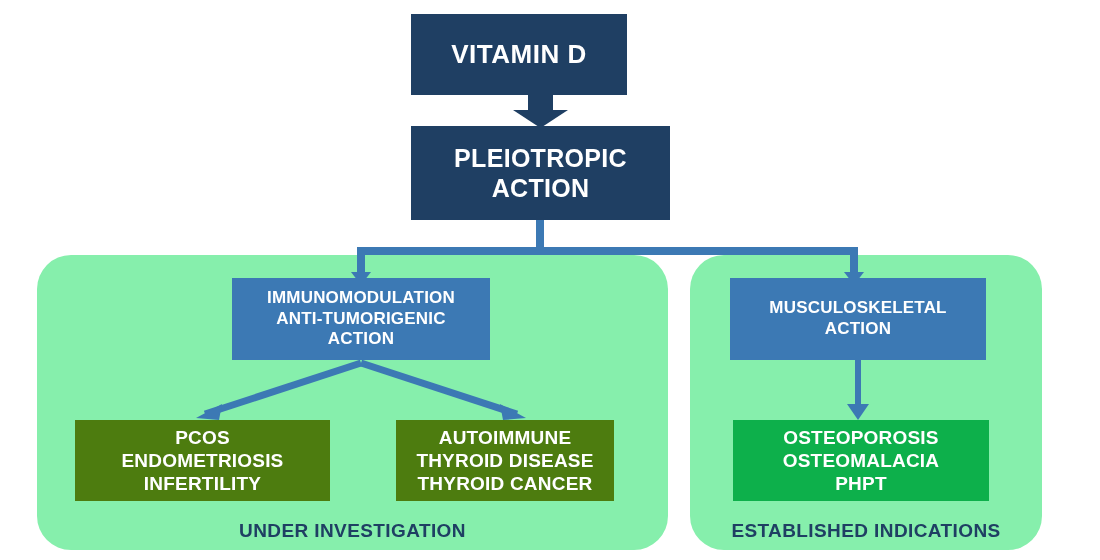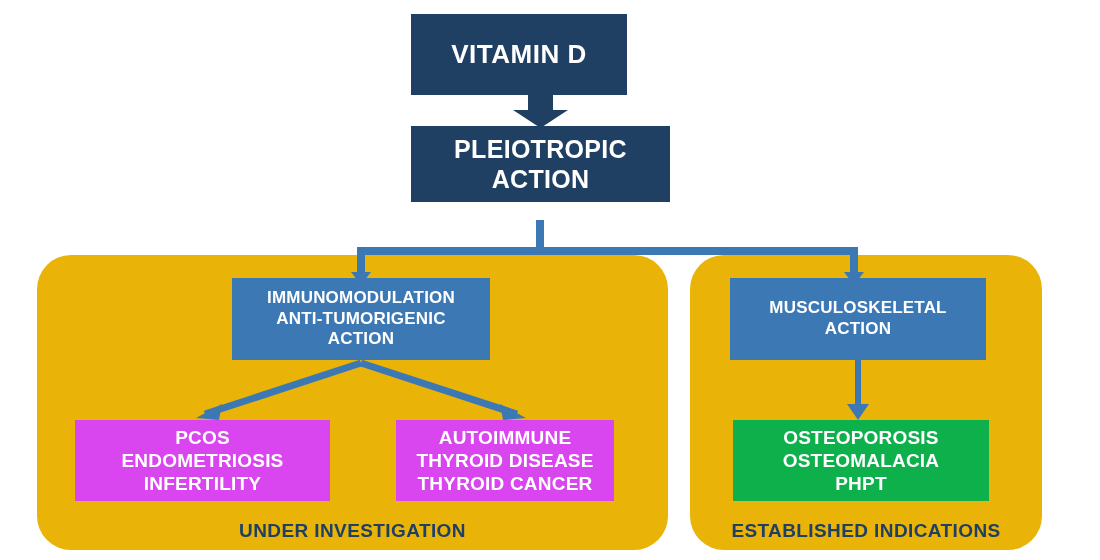--- a/index.html
+++ b/index.html
@@ -15,21 +15,21 @@
   }
   #diagram {
     position: relative;
     width: 1100px;
     height: 560px;
     background: #ffffff;
   }
   
   .panel {
     position: absolute;
-    background: #eab308;
+    background: #86efac;
     border-radius: 34px;
   }
   #panel-under-investigation {
     left: 37px;
     top: 255px;
     width: 631px;
     height: 295px;
   }
   #panel-established-indications {
     left: 690px;
@@ -60,29 +60,29 @@
     font-weight: bold;
     line-height: 1.22;
     box-sizing: border-box;
     padding: 4px 6px;
   }
   .node-lines {
     white-space: pre-line;
   }
   .navy  { background: #1f3f63; }
   .blue  { background: #3c79b4; }
-  .orange{ background: #d946ef; }
+  .orange{ background: #4d7c0f; }
   .green { background: #0db04b; }
 
   #node-vitamin-d {
     left: 411px; top: 14px; width: 216px; height: 81px;
     font-size: 26px; letter-spacing: 0.5px;
   }
   #node-pleiotropic-action {
-    left: 411px; top: 126px; width: 259px; height: 76px;
+    left: 411px; top: 126px; width: 259px; height: 94px;
     font-size: 25px; letter-spacing: 0.3px;
   }
   #node-immunomodulation {
     left: 232px; top: 278px; width: 258px; height: 82px;
     font-size: 17px; letter-spacing: 0.2px;
   }
   #node-musculoskeletal {
     left: 730px; top: 278px; width: 256px; height: 82px;
     font-size: 17px; letter-spacing: 0.2px;
   }

